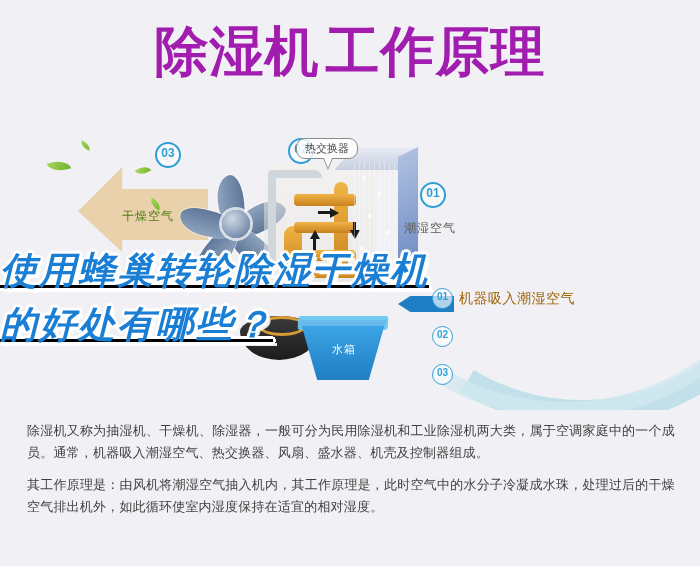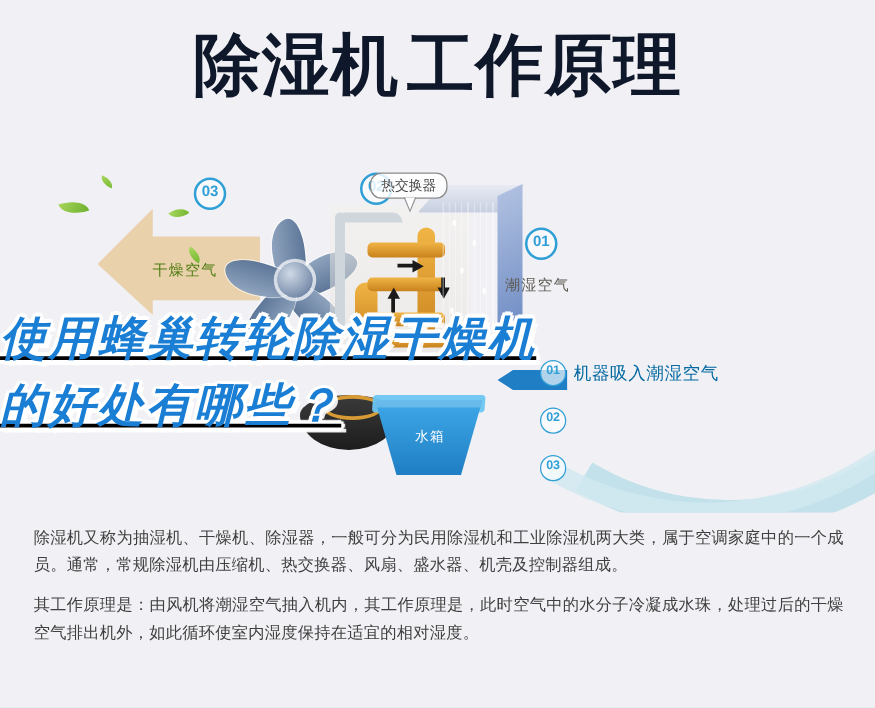--- a/index.html
+++ b/index.html
@@ -8,21 +8,21 @@
     background:#f0f0f4;
     font-family:"Liberation Sans","DejaVu Sans",sans-serif;
     -webkit-font-smoothing:antialiased;
   }
   #page{position:relative;width:700px;height:566px;background:#f1f1f5;}
 
   
   .title-wrap{position:absolute;left:0;top:22px;width:700px;text-align:center;}
   .title{
     display:inline-block;
-    font-size:54px;line-height:60px;font-weight:700;color:#0f172a;
+    font-size:54px;line-height:60px;font-weight:700;color:#a21caf;
     letter-spacing:1px;
     font-family:"DejaVu Sans","Liberation Sans",sans-serif;
   }
   .title .t1{font-weight:700;}
   .title .t2{font-weight:700;margin-left:6px;}
 
   
   .stage{position:absolute;left:0;top:120px;width:700px;height:290px;overflow:hidden;}
 
   
@@ -210,21 +210,21 @@
   .steps{position:absolute;left:432px;top:168px;width:268px;}
   .step{display:flex;align-items:center;margin-bottom:17px;}
   .step-num{
     flex:0 0 auto;width:19px;height:19px;border-radius:50%;
     border:1.5px solid #2f9fd6;color:#2f9fd6;
     font-size:10px;font-weight:700;line-height:16px;text-align:center;
     margin-right:6px;background:rgba(255,255,255,.65);
     font-family:"Liberation Sans",sans-serif;
   }
   .step-text{
-    font-size:14px;color:#0369a1;letter-spacing:.5px;white-space:nowrap;
+    font-size:14px;color:#a16207;letter-spacing:.5px;white-space:nowrap;
     font-family:"DejaVu Sans",sans-serif;
   }
 
   
   .overlay{
     position:absolute;left:0;top:252px;width:700px;
     pointer-events:none;
     text-decoration:underline;
   }
   .ov-line{
@@ -342,17 +342,17 @@
       </div>
     </div>
   </div>
 
   <div class="overlay">
     <span class="ov-line l1">使用蜂巢转轮除湿干燥机</span>
     <span class="ov-line l2">的好处有哪些？</span>
   </div>
 
   <div class="body-text">
-    <p class="para">除湿机又称为抽湿机、干燥机、除湿器，一般可分为民用除湿机和工业除湿机两大类，属于空调家庭中的一个成员。通常，常规除湿机由压缩机、热交换器、风扇、盛水器、机壳及控制器组成。</p>
+    <p class="para">除湿机又称为抽湿机、干燥机、除湿器，一般可分为民用除湿机和工业除湿机两大类，属于空调家庭中的一个成员。通常，机器吸入潮湿空气、热交换器、风扇、盛水器、机壳及控制器组成。</p>
     <p class="para">其工作原理是：由风机将潮湿空气抽入机内，其工作原理是，此时空气中的水分子冷凝成水珠，处理过后的干燥空气排出机外，如此循环使室内湿度保持在适宜的相对湿度。</p>
   </div>
 
 </div>
 
 </body></html>

